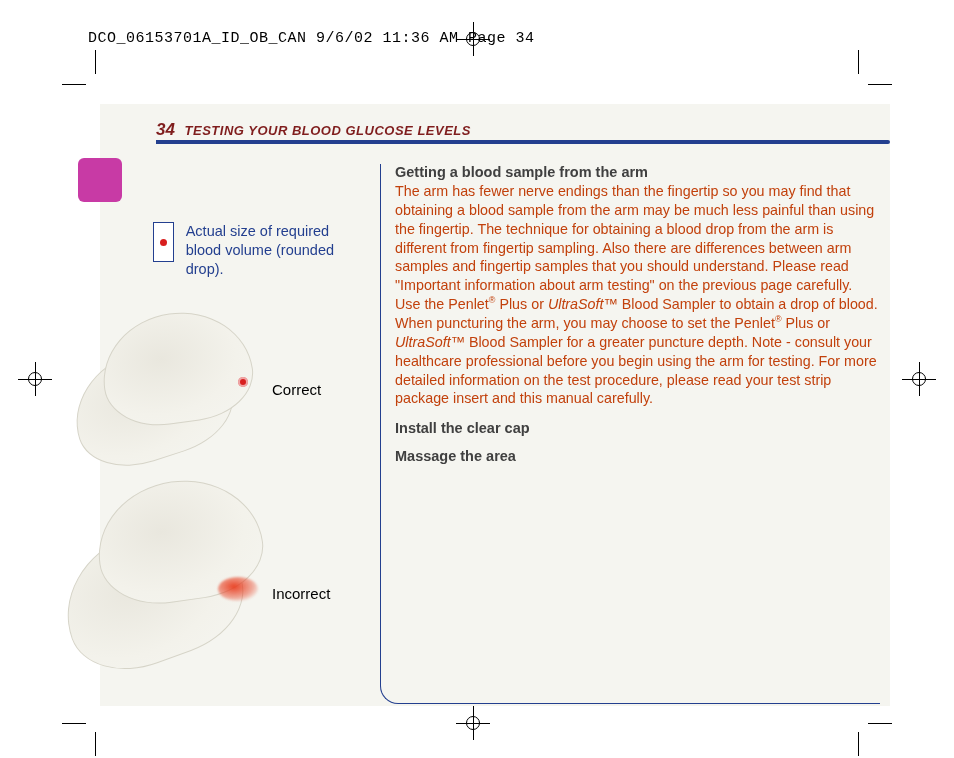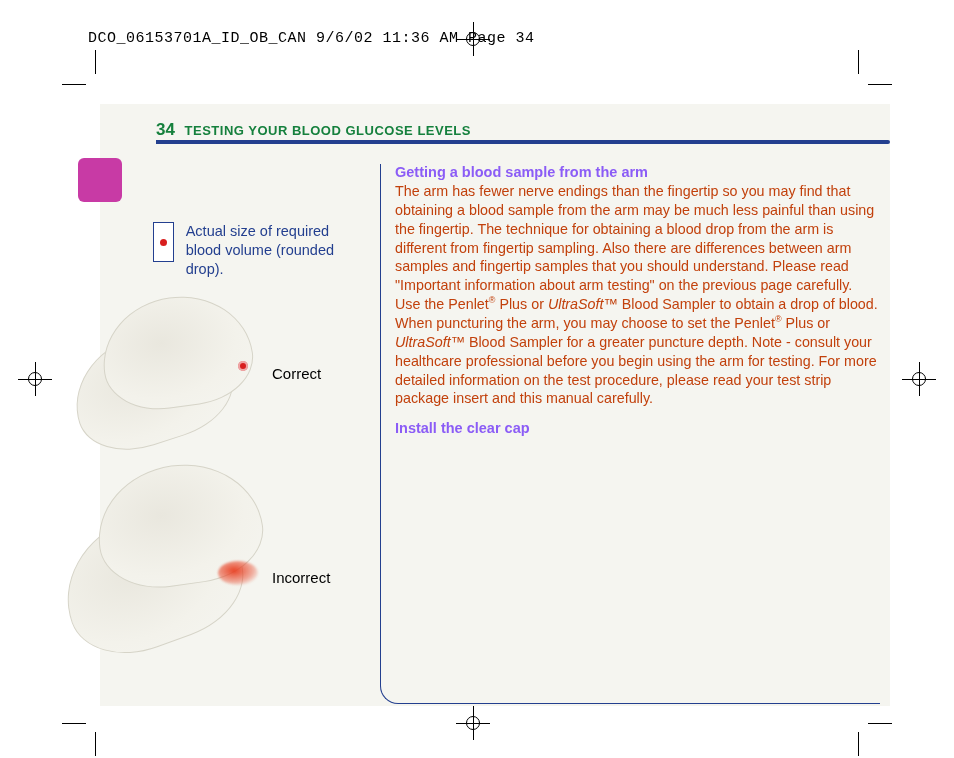--- a/index.html
+++ b/index.html
@@ -37,22 +37,23 @@
     top: 104px;
     width: 790px;
     height: 602px;
     background: #f5f5f0;
   }
 
   .running-head {
     position: absolute;
     left: 56px; top: 16px;
     font-size: 13px;
-    color: #15803d;
+    color: #7f1d1d;
     font-weight: 600;
+    font-style: italic;
   }
   .running-head .pg {
     font-size: 17px;
     font-weight: 700;
     margin-right: 6px;
   }
   .running-head .t { letter-spacing: 0.5px; }
 
   .head-rule {
     position: absolute;
@@ -70,21 +71,21 @@
     background: #c83aa5;
     border-radius: 6px;
   }
 
   
   .left-col {
     position: absolute;
     left: 32px; top: 118px;
     width: 220px;
   }
-  .drop-row { display:flex; align-items:flex-start; gap:12px; margin-bottom:24px;padding-left:21px; }
+  .drop-row { display:flex; align-items:flex-start; gap:12px; margin-bottom:40px;padding-left:21px; }
   .drop-box {
     width: 40px; height: 40px;
     border: 1.5px solid #233f8f;
     background: #fff;
     display:flex; align-items:center; justify-content:center;
   }
   .drop-box .dot{ width:7px; height:7px; border-radius:50%; background:#d81e1e; }
   .drop-text { color:#233f8f; font-size:14.5px; line-height:1.3; }
 
   .finger-illus { width:170px; height:160px; position:relative; margin-bottom:2px; }
@@ -101,21 +102,21 @@
     width: 500px;
     padding-bottom: 20px;
     border-left: 1px solid #233f8f;
     border-bottom: 1px solid #233f8f;
     border-bottom-left-radius: 18px;
     padding-left: 14px;
     min-height: 540px;
   }
   .right-col .block { margin-bottom: 12px; }
   .right-col h3 {
-    color:#8b5cf6;
+    color:#404040;
     font-size:14.5px;
     font-weight:700;
     margin-bottom:2px;
   }
   .right-col p {
     color:#c2410c;
     font-size:14.3px;
     line-height:1.32;
   }
   .right-col em { font-style: italic; }
@@ -192,17 +193,18 @@
   <div class="right-col">
     <div id="sections">
         <div class="block">
           <h3>Getting a blood sample from the arm</h3>
           <p>The arm has fewer nerve endings than the fingertip so you may find that obtaining a blood sample from the arm may be much less painful than using the fingertip. The technique for obtaining a blood drop from the arm is different from fingertip sampling. Also there are differences between arm samples and fingertip samples that you should understand. Please read "Important information about arm testing" on the previous page carefully. Use the Penlet<span class="sup">®</span> Plus or <em>UltraSoft</em>™ Blood Sampler to obtain a drop of blood. When puncturing the arm, you may choose to set the Penlet<span class="sup">®</span> Plus or <em>UltraSoft</em>™ Blood Sampler for a greater puncture depth. Note - consult your healthcare professional before you begin using the arm for testing. For more detailed information on the test procedure, please read your test strip package insert and this manual carefully.</p>
         </div>
         <div class="block">
           <h3>Install the clear cap</h3>
         </div>
         <div class="block">
+          <h3>Massage the area</h3>
         </div>
       </div>
   </div>
 
 </div>
 
 </body></html>

